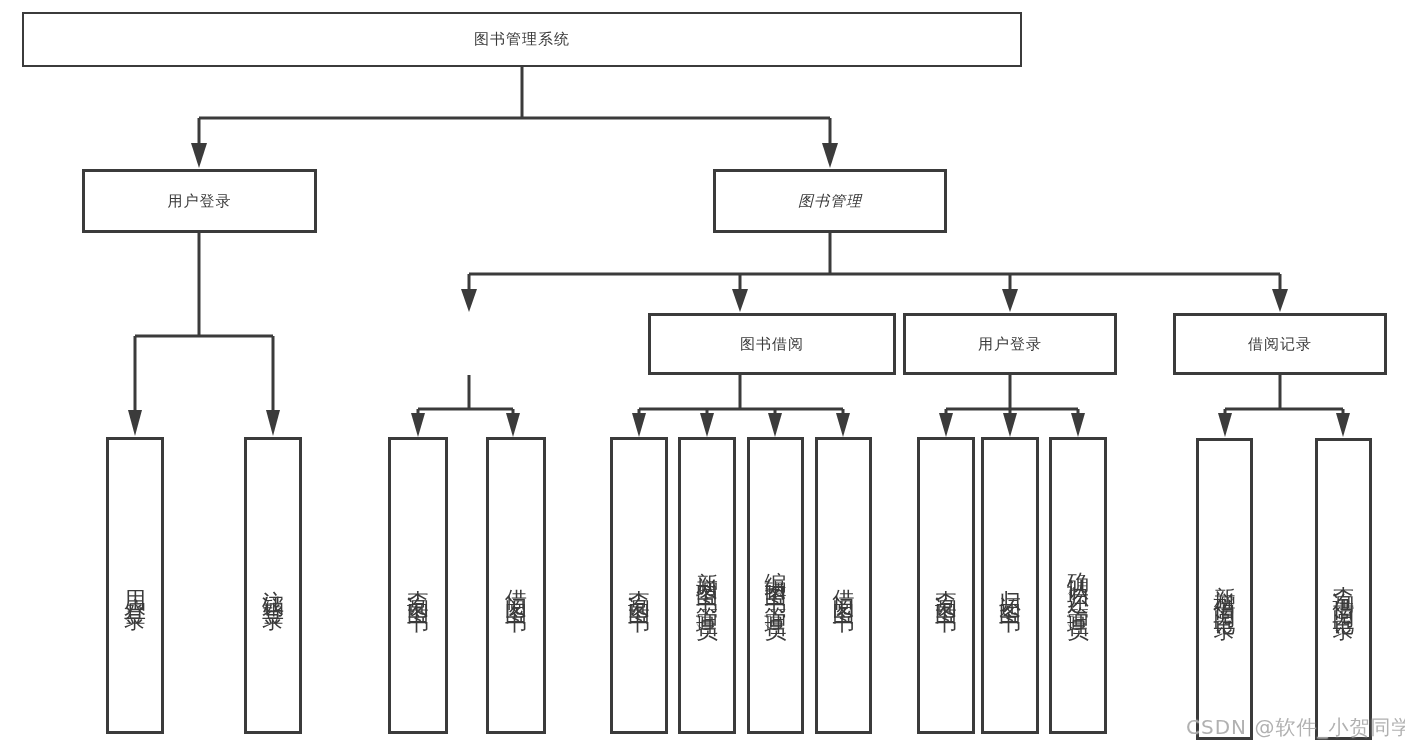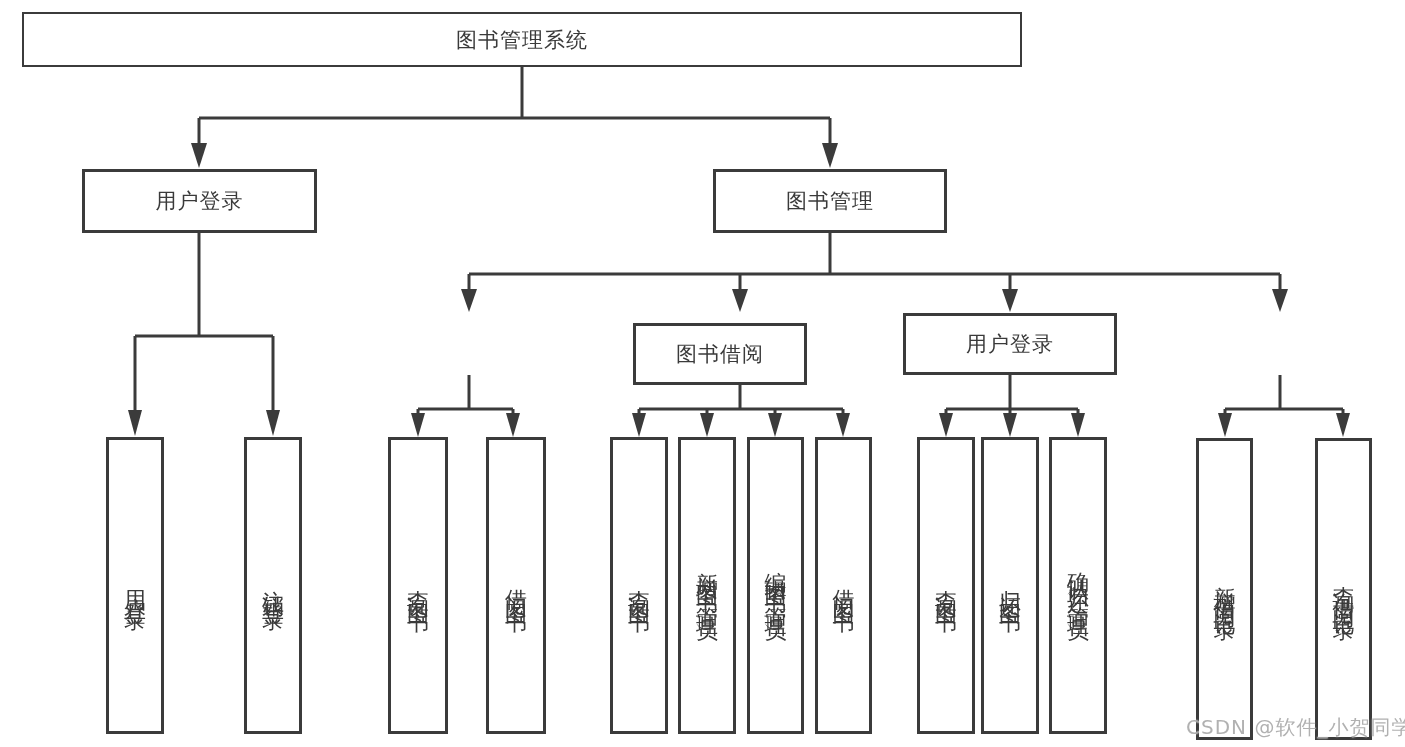--- a/index.html
+++ b/index.html
@@ -11,21 +11,21 @@
     overflow:hidden;
   }
   #wires{position:absolute;left:0;top:0;width:1405px;height:747px;}
   .box{
     position:absolute;
     box-sizing:border-box;
     border:3px solid #3b3b3b;
     background:#ffffff;
     display:flex;align-items:center;justify-content:center;
     color:#3a3a3a;
-    font-size:21px;
+    font-size:15px;
     letter-spacing:1px;
     white-space:nowrap;
     z-index:2;
   }
   .leaf{font-size:22px;}
   .leaf .vtext{
     writing-mode:vertical-rl;
     text-orientation:mixed;
     letter-spacing:7px;
     line-height:1;
@@ -117,24 +117,25 @@
       <polygon points="1071,413 1085,413 1078,437"></polygon>
 
       <polygon points="1218,413 1232,413 1225,437"></polygon>
       <polygon points="1336,413 1350,413 1343,437"></polygon>
     </g>
   </svg>
 
   <div class="box" style="left:22px;top:12px;width:1000px;height:55px;border-width:2px;">图书管理系统</div>
 
   <div class="box" style="left:82px;top:169px;width:235px;height:64px;">用户登录</div>
-  <div class="box" style="left:713px;top:169px;width:234px;height:64px;">图书管理</div>
+  <div class="box" style="left:713px;top:169px;width:234px;height:64px;font-style:italic;">图书管理</div>
 
-  <div class="box" style="left:633px;top:313px;width:174px;height:62px;margin-top:10px;">图书借阅</div>
+  <div class="box" style="left:648px;top:313px;width:248px;height:62px;">图书借阅</div>
   <div class="box" style="left:903px;top:313px;width:214px;height:62px;">用户登录</div>
+  <div class="box" style="left:1173px;top:313px;width:214px;height:62px;">借阅记录</div>
 
   <div class="box leaf" style="left:106px;top:437px;width:58px;height:297px;">
     <span class="vtext">用户登录</span>
     </div>
   <div class="box leaf" style="left:244px;top:437px;width:58px;height:297px;">
     <span class="vtext">注销登录</span>
     </div>
 
   <div class="box leaf" style="left:388px;top:437px;width:60px;height:297px;">
     <span class="vtext">查询图书</span>

